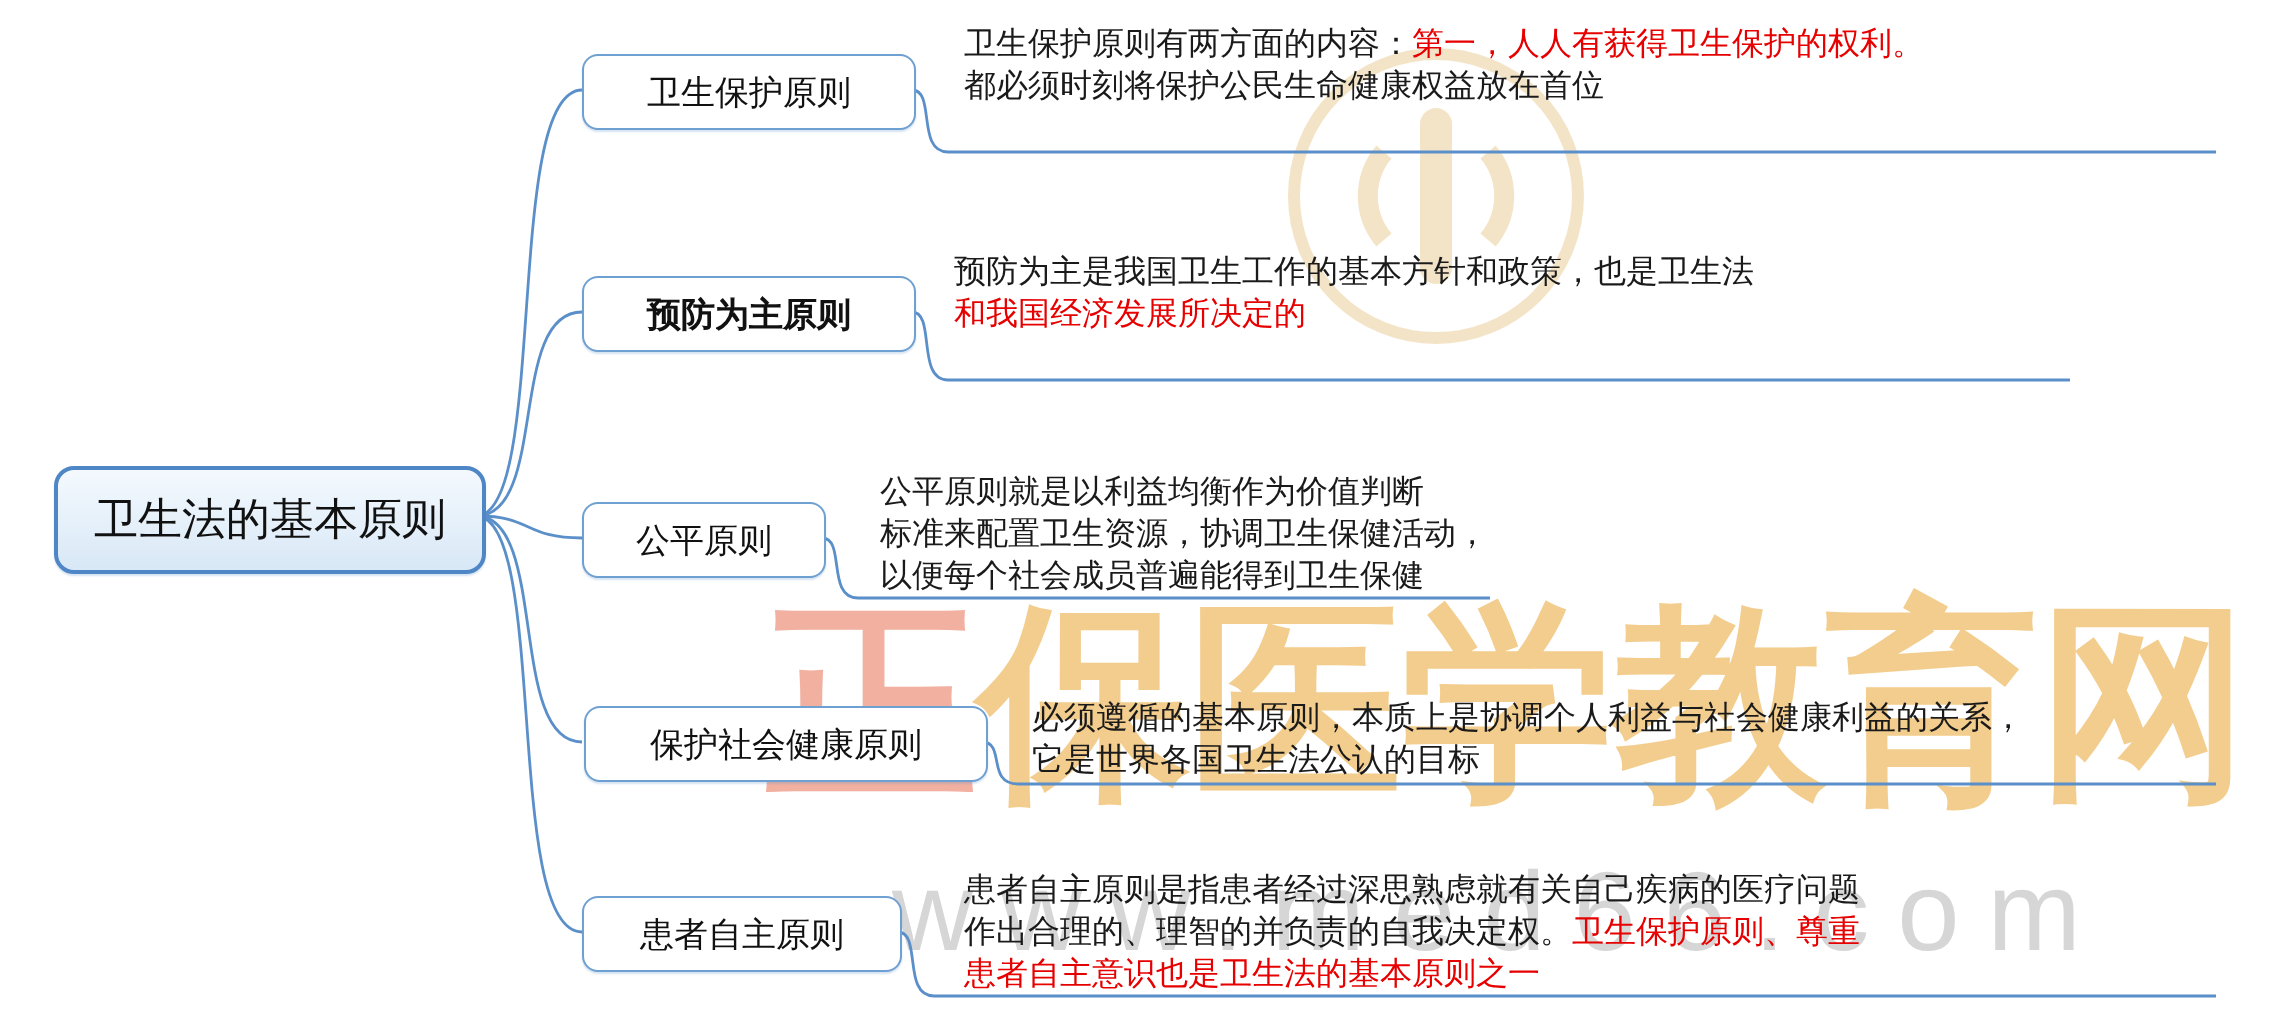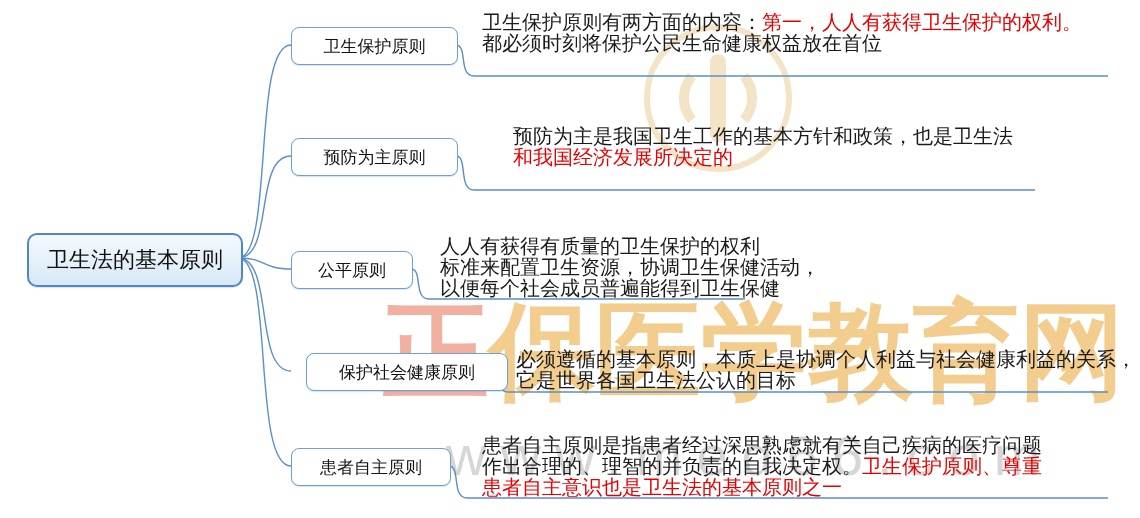--- a/index.html
+++ b/index.html
@@ -30,21 +30,21 @@
     font-size:17px;color:#111;z-index:3;white-space:nowrap;
     box-shadow:0 1px 1px rgba(91,143,201,.25);
   }
   .root-node{
     border:2px solid #4f86c6;border-radius:10px;
     background:linear-gradient(#f4f9fe,#d8e8f6);
     font-size:22px;
   }
   
   .desc{
-    position:absolute;z-index:3;font-size:20px;line-height:21px;
+    position:absolute;z-index:3;font-size:16px;line-height:21px;
     color:#1a1a1a;white-space:nowrap;
   }
   .k{color:#1a1a1a;}
   .r{color:#e60000;}
 </style>
 </head>
 <body>
 
 <div class="canvas">
 
@@ -77,38 +77,38 @@
   </div>
 
   <div class="node" style="left:291px;top:27px;width:165px;height:36px;justify-content:center;">
     <span>卫生保护原则</span>
   </div>
   <div class="desc" style="left:482px;top:12px;">
     <div><span class="k">卫生保护原则有两方面的内容：</span><span class="r">第一，人人有获得卫生保护的权利。</span></div>
     <div><span class="k">都必须时刻将保护公民生命健康权益放在首位</span></div>
   </div>
 
-  <div class="node" style="left:291px;top:138px;width:165px;height:36px;">
+  <div class="node" style="left:291px;top:138px;width:165px;height:36px;font-weight:bold;">
     <span>预防为主原则</span>
   </div>
-  <div class="desc" style="left:477px;top:126px;margin-left:36px;">
+  <div class="desc" style="left:477px;top:126px;">
     <div><span class="k">预防为主是我国卫生工作的基本方针和政策，也是卫生法</span></div>
     <div><span class="r">和我国经济发展所决定的</span></div>
   </div>
 
   <div class="node" style="left:291px;top:251px;width:120px;height:36px;">
     <span>公平原则</span>
   </div>
   <div class="desc" style="left:440px;top:236px;">
-    <div><span class="k">人人有获得有质量的卫生保护的权利</span></div>
+    <div><span class="k">公平原则就是以利益均衡作为价值判断</span></div>
     <div><span class="k">标准来配置卫生资源，协调卫生保健活动，</span></div>
     <div><span class="k">以便每个社会成员普遍能得到卫生保健</span></div>
   </div>
 
-  <div class="node" style="left:306px;top:353px;width:200px;height:36px;">
+  <div class="node" style="left:292px;top:353px;width:200px;height:36px;">
     <span>保护社会健康原则</span>
   </div>
   <div class="desc" style="left:516px;top:349px;">
     <div><span class="k">必须遵循的基本原则，本质上是协调个人利益与社会健康利益的关系，</span></div>
     <div><span class="k">它是世界各国卫生法公认的目标</span></div>
   </div>
 
   <div class="node" style="left:291px;top:448px;width:158px;height:36px;">
     <span>患者自主原则</span>
   </div>

